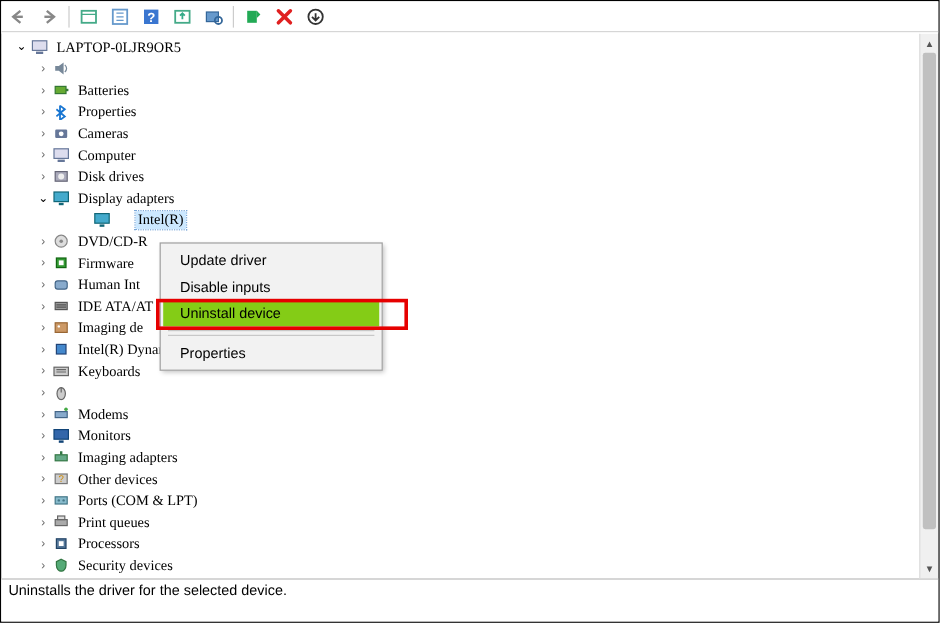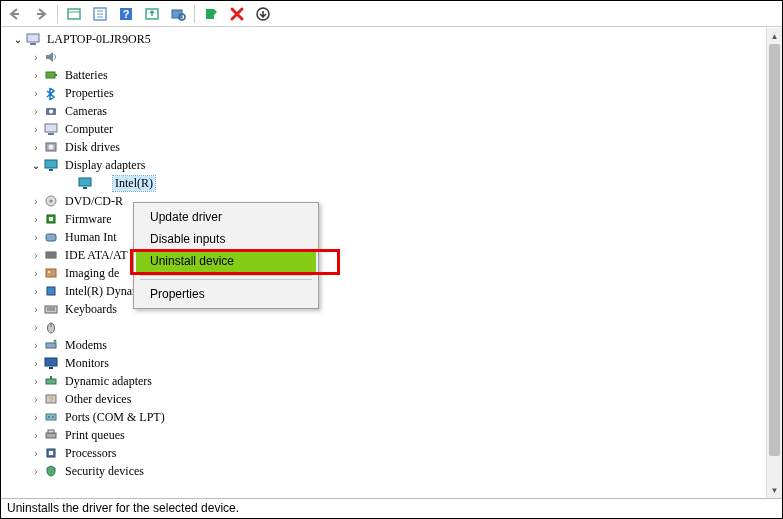--- a/index.html
+++ b/index.html
@@ -106,21 +106,21 @@
   }
   .lbl { padding: 0 2px; font-family: Liberation Serif, serif; }
   .lbl.sel {
     background: #cce8ff;
     outline: 1px dotted #7aa7d8;
   }
   .indent1 { padding-left: 4px; }
   .indent2 { padding-left: 22px; }
   .indent3 { padding-left: 40px; gap: 16px; }
   .statusbar {
-    height: 20px;
+    height: 36px;
     border-top: 1px solid #bbb;
     padding: 2px 6px;
     font-size: 12px;
     background: #fff;
   }
   .context-menu {
     position: absolute;
     left: 132px;
     top: 174px;
     width: 186px;
@@ -414,21 +414,21 @@
           <span class="lbl">Monitors</span>
         </div>
         <div class="node indent2">
           <span class="arrow">›</span>
           <span class="ico">
             <svg width="14" height="14">
               <rect x="2" y="5" width="10" height="5" fill="#6a8" stroke="#374"></rect>
               <line x1="7" y1="2" x2="7" y2="5" stroke="#374" stroke-width="2"></line>
             </svg>
           </span>
-          <span class="lbl">Dynamic adapters</span>
+          <span class="lbl">Imaging adapters</span>
         </div>
         <div class="node indent2">
           <span class="arrow">›</span>
           <span class="ico">
             <svg width="14" height="14">
               <rect x="2" y="3" width="10" height="8" fill="#ccc" stroke="#777"></rect>
               <text x="7" y="10" text-anchor="middle" font-size="8" fill="#c80">?</text>
             </svg>
           </span>
           <span class="lbl">Other devices</span>

